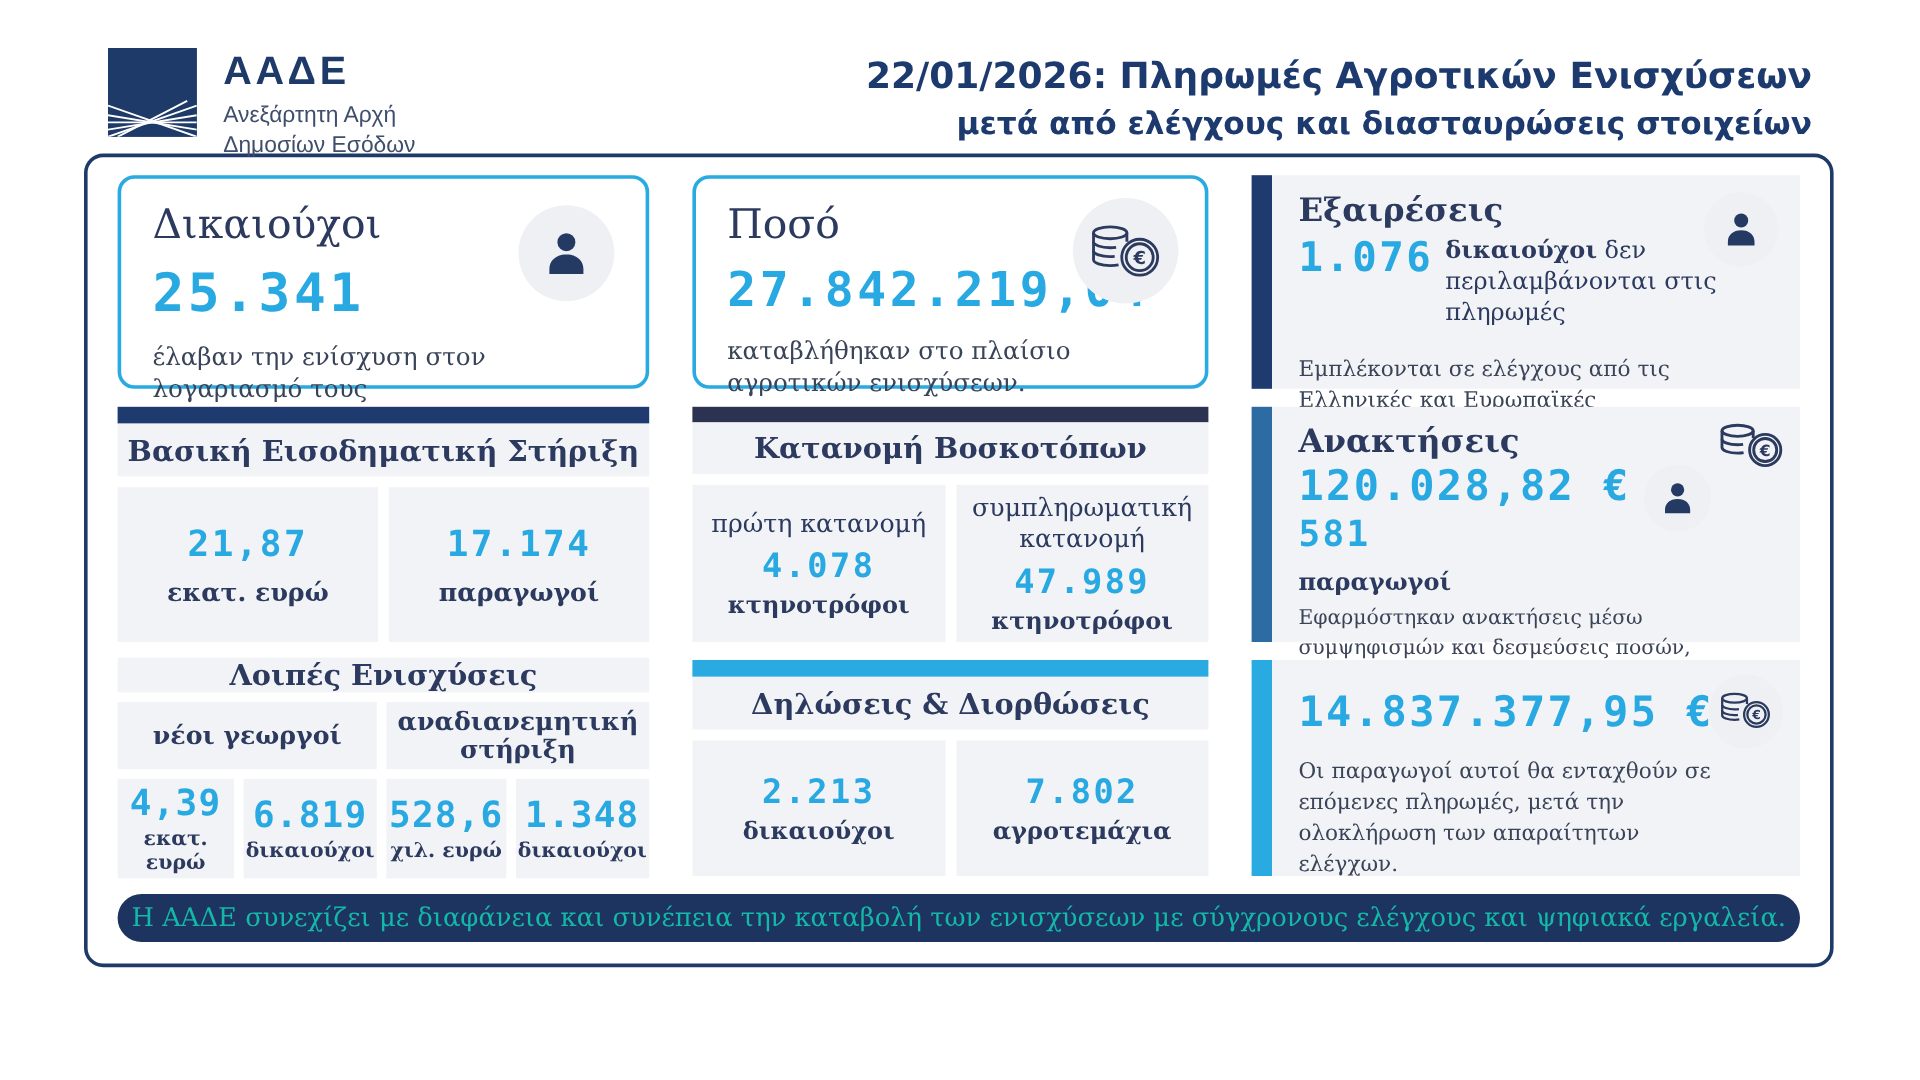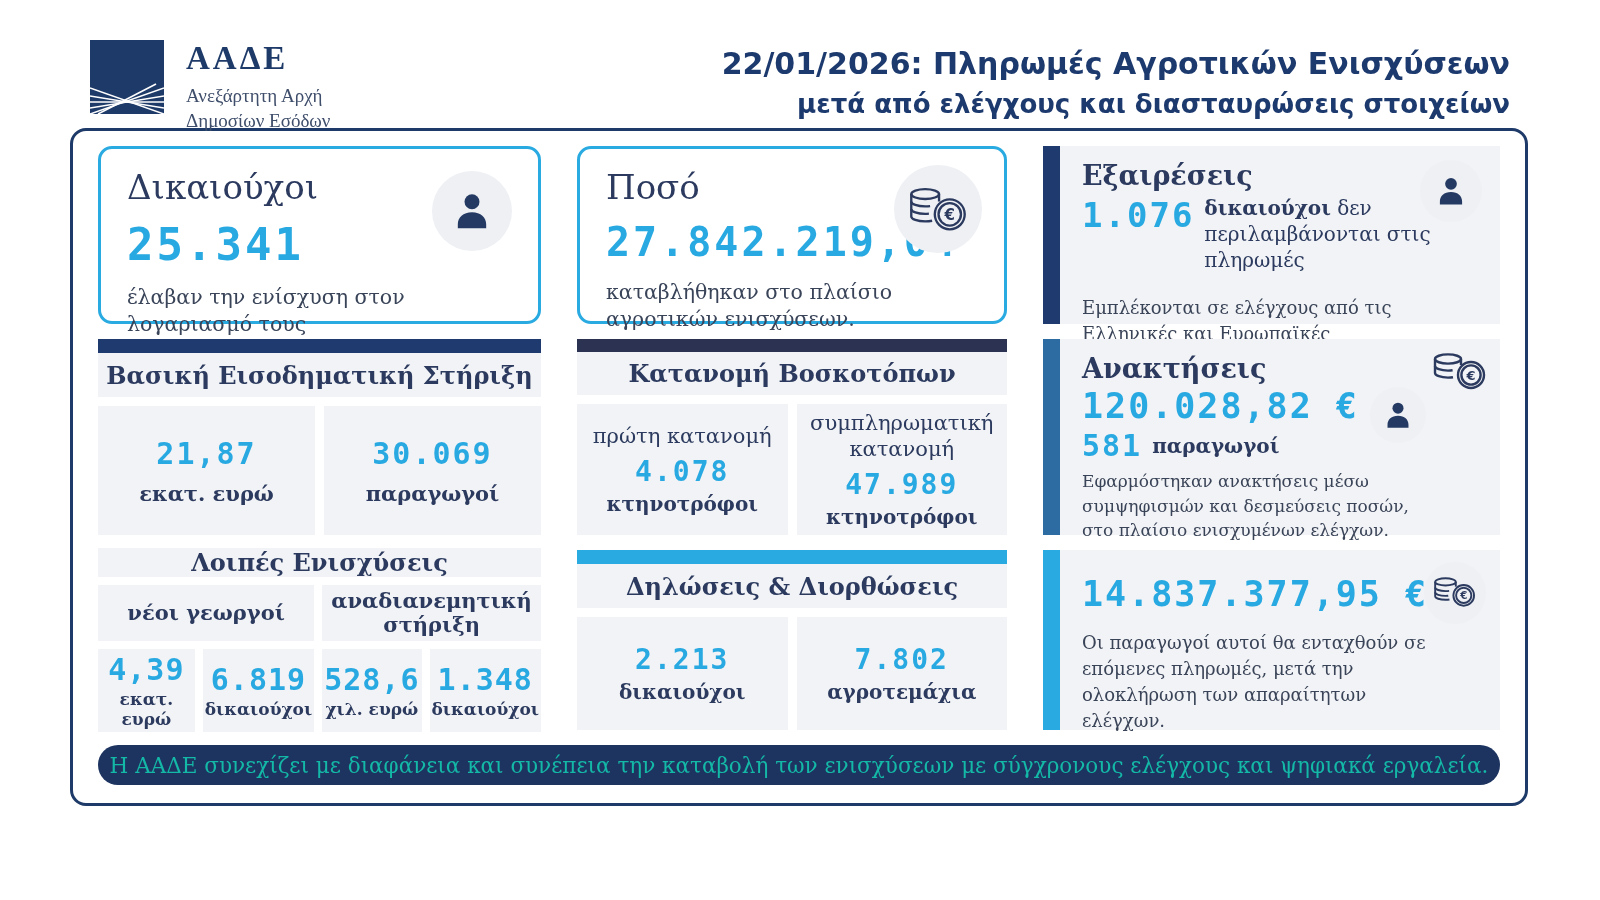--- a/index.html
+++ b/index.html
@@ -8,21 +8,21 @@
     width:1600px; height:900px; background:#ffffff; overflow:hidden;
     font-family:"DejaVu Serif", serif; color:#2b3a5e;
   }
 
   
   .header { display:flex; justify-content:space-between; align-items:flex-start;
             padding:40px 90px 0 90px; height:128px; }
   .logo-block { display:flex; gap:22px; align-items:flex-start; }
   .logo-square { width:74px; height:74px; background:#1e3a68; flex:0 0 auto; }
   .logo-square svg { width:100%; height:100%; display:block; }
-  .logo-text { font-family:Liberation Serif, serif; }
+  .logo-text { font-family:Liberation Sans, sans-serif; }
   .logo-acronym { font-size:33px; font-weight:700; color:#1e3a68; letter-spacing:3px; }
   .logo-sub { font-size:19px; color:#3f4e6b; line-height:1.3; margin-top:7px; }
   .header-title { text-align:right; font-family:"DejaVu Sans", sans-serif;
                   font-weight:700; color:#1d3a6e; padding-top:6px; }
   .header-title .line1 { font-size:30px; }
   .header-title .line2 { font-size:26px; margin-top:8px; }
 
   
   .main {
     margin-left:70px; width:1458px; height:678px;
@@ -84,21 +84,21 @@
   .panel-bar { width:17px; flex:0 0 auto; }
   .panel-body { flex:1; background:#f2f3f6; position:relative; padding:14px 22px; }
   .panel-title { font-size:27px; font-weight:700; color:#2b3a5e; }
   .panel-desc { font-size:18px; color:#3a4458; line-height:1.45; }
   .blue-num { font-family:"DejaVu Sans Mono", monospace; font-weight:700; color:#29a9e1; letter-spacing:2px; }
   .excl-row { display:flex; gap:10px; align-items:flex-start; margin-top:4px; }
   .excl-num { font-size:34px; }
   .excl-lbl { font-size:20px; color:#2b3a5e; line-height:1.3; max-width:250px; }
   .excl-desc { margin-top:22px; max-width:370px; }
   .rec-value { font-size:35px; margin-top:2px; }
-  .rec-row { display:flex; align-items:center; gap:10px; margin-top:2px; }
+  .rec-row { display:flex; align-items:flex-start; gap:10px; margin-top:2px;flex-direction:column; }
   .rec-count { font-size:30px; }
   .rec-count-lbl { font-size:20px; font-weight:700; color:#2b3a5e; }
   .rec-desc { margin-top:6px; font-size:17px; max-width:360px; }
   .frz-value { font-size:35px; margin-top:10px; }
   .frz-desc { margin-top:16px; max-width:370px; }
   .ic-person-sm { width:62px; height:62px; top:14px; right:18px; }
   .ic-person-sm svg { width:36px; height:36px; }
   .ic-coins-sm { width:62px; height:62px; top:12px; right:14px; }
   .ic-coins-sm svg { width:46px; height:38px; }
   .ic-person-mid { width:56px; height:56px; top:48px; right:74px; }
@@ -198,21 +198,21 @@
 
     <div class="section">
       <div class="topbar bar-navy"></div>
       <div class="titleband">Βασική Εισοδηματική Στήριξη</div>
       <div class="cells-2">
         <div class="cellbox">
           <div class="num">21,87</div>
           <div class="cell-label">εκατ. ευρώ</div>
         </div>
         <div class="cellbox">
-          <div class="num">30.069</div>
+          <div class="num">17.174</div>
           <div class="cell-label">παραγωγοί</div>
         </div>
       </div>
     </div>
 
     <div class="section">
       <div class="topbar bar-slate"></div>
       <div class="titleband">Κατανομή Βοσκοτόπων</div>
       <div class="cells-2">
         <div class="cellbox">

